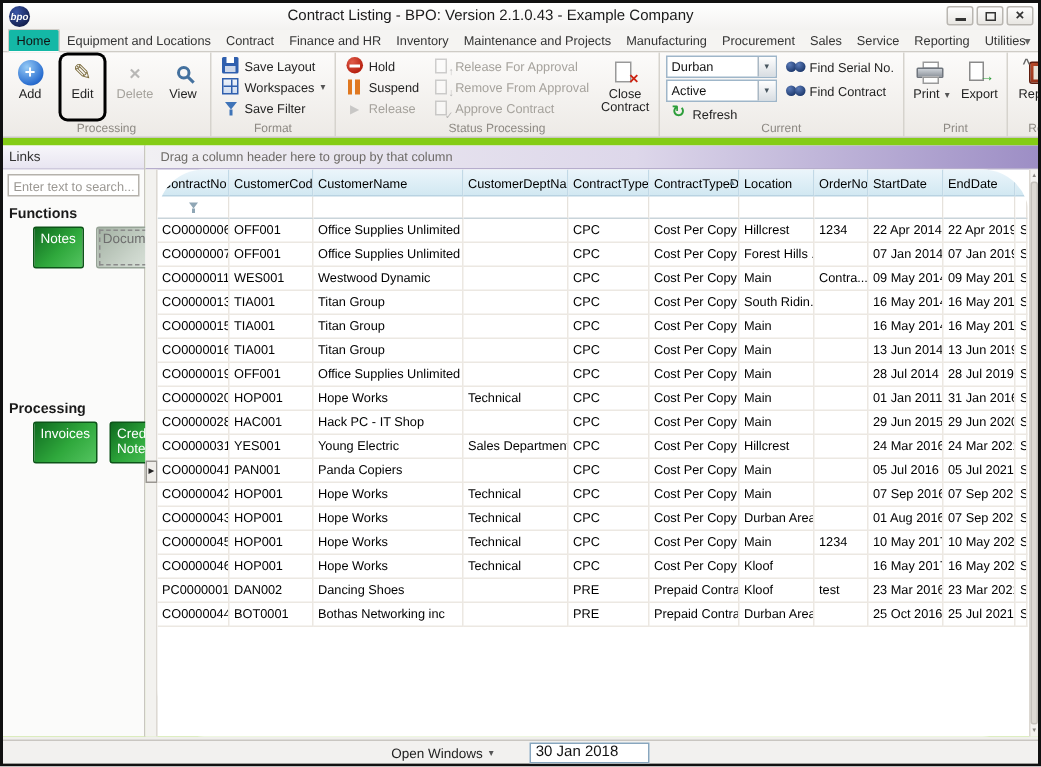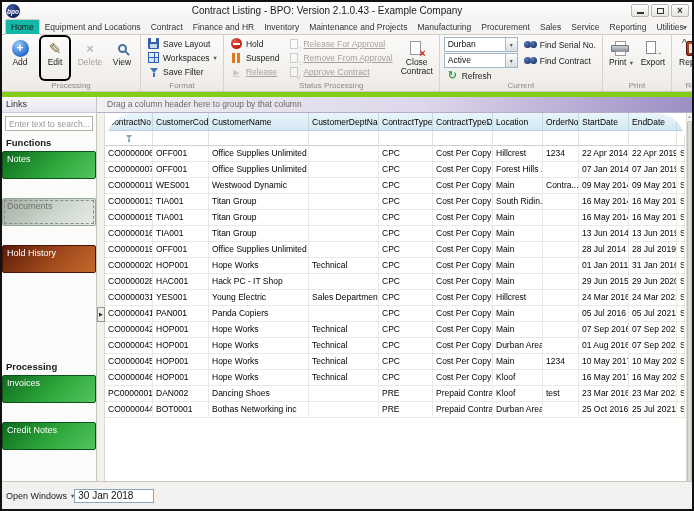--- a/index.html
+++ b/index.html
@@ -30,21 +30,21 @@
   .rbody{display:flex;height:100%;}
   .rbody.rows{flex-direction:row;gap:4px;}
   .rbody.cols{flex-direction:column;gap:1px;}
   .btn-lg{width:28px;display:flex;flex-direction:column;align-items:center;padding:2px 1px 0;font-size:8.5px;line-height:9px;text-align:center;color:#222;border-radius:3px;cursor:default;}
   .btn-lg .icwrap{height:19px;display:flex;align-items:center;justify-content:center;}
   .btn-lg.wide{width:36px;}
   .btn-lg.disabled{color:#a5a29c;}
   .btn-lg.disabled .icwrap{opacity:.45;filter:grayscale(1);}
   .btn-lg.annotated{box-shadow:0 0 0 2px #000;border-radius:4px;margin:0 3px;}
   .btn-sm{display:flex;align-items:center;gap:3px;height:15px;font-size:8.5px;color:#222;white-space:nowrap;padding:0 2px;cursor:default;}
-  .btn-sm.disabled{color:#a5a29c;text-decoration:underline;}
+  .btn-sm.disabled{color:#a5a29c;}
   .btn-sm.disabled .ic16{opacity:.45;filter:grayscale(1);}
   .ic16{display:inline-flex;align-items:center;justify-content:center;width:13px;height:13px;flex:none;}
   .dd{font-size:6.5px;color:#555;margin-left:1px;}
   .ribbon-collapse{position:absolute;right:5px;top:2px;font-size:9px;font-weight:bold;color:#666;}
 
   
   .add-ic{width:17px;height:17px;border-radius:50%;background:radial-gradient(circle at 35% 28%,#96cbf6,#2a6ed0 70%,#1a4ea8);color:#fff;font-size:12px;line-height:16px;text-align:center;font-weight:bold;}
   .edit-ic{font-size:15px;color:#7a6a3a;line-height:15px;}
   .del-ic{font-size:13px;color:#c2564a;font-weight:bold;line-height:13px;}
   .mag{width:9px;height:9px;border:2px solid #44719e;border-radius:50%;position:relative;display:inline-block;}
@@ -86,21 +86,21 @@
   .combo-btn{width:12px;background:linear-gradient(#fefefe,#d8dde2);border-left:1px solid #aab8c4;display:flex;align-items:center;justify-content:center;font-size:6px;color:#46545e;}
 
   
   .main{position:absolute;left:0;top:90px;right:0;height:399px;background:#84cc16;}
   .sidebar{position:absolute;left:0;top:5px;width:95px;bottom:0;background:#fbfbfa;border-right:1px solid #c9c6c0;display:flex;flex-direction:column;}
   .side-header{height:16px;background:linear-gradient(#f7f6fa,#e8e5f1);border-bottom:1px solid #cfcadd;font-size:9px;color:#333;padding:2px 4px;}
   .side-search{margin:3px;height:15px;border:1px solid #b5b2ac;font-size:8.5px;padding:0 3px;color:#333;background:#fff;outline:none;}
   .side-search::placeholder{color:#9a9792;}
   .side-title{font-size:9.5px;font-weight:bold;color:#1a1a1a;padding:3px 4px 2px;}
   .side-title.second{margin-top:84px;}
-  .side-btns{display:flex;flex-direction:column;gap:19px;padding:1px 0;}
+  .side-btns{display:flex;flex-direction:row;gap:8px;padding:1px 20px;}
   .side-btn{height:28px;border-radius:2px;font-size:9px;color:#fff;padding:2px 4px;cursor:default;}
   .side-btn.green{background:linear-gradient(135deg,#0f6a1f 0%,#2fa83c 55%,#54c460 100%);border:1px solid #0c5418;}
   .side-btn.red{background:linear-gradient(135deg,#5a1c08 0%,#a04a1c 55%,#c4692c 100%);border:1px solid #471404;}
   .side-btn.disabled{background:linear-gradient(135deg,#a2b0a2 0%,#ccd6cc 55%,#e6ece6 100%);border:1px solid #96a396;color:#6f6f6f;outline:1px dashed #8a8a8a;outline-offset:-3px;}
 
   
   .gridarea{position:absolute;left:95px;top:5px;right:0;bottom:0;background:#fff;}
   .group-hint{position:absolute;left:0;top:0;right:0;height:16px;background:linear-gradient(to right,#f1f0f3 0%,#ddd7ea 55%,#9d8ec5 100%);border-bottom:1px solid #b6adcc;font-size:8.5px;color:#6d6a66;line-height:15px;padding-left:10px;white-space:nowrap;overflow:hidden;}
   .indicator-strip{position:absolute;left:0;top:16px;width:8px;bottom:0;background:#f3f2ef;border-right:1px solid #ddd9d3;}
   .row-marker{position:absolute;left:0;width:8px;height:15px;background:#efede9;border:1px solid #9a9792;display:flex;align-items:center;justify-content:center;}
@@ -114,21 +114,21 @@
   .funnel-sm .stem{width:2px;height:3px;background:#8fa6b5;}
   table.grid tr.data-row td{height:15px;font-size:8.5px;color:#000;padding:0 3px;border-right:1px solid #ece8e2;border-bottom:1px solid #ece8e2;white-space:nowrap;overflow:hidden;line-height:15px;cursor:default;}
   table.grid td.right{text-align:right;}
   .vscroll{position:absolute;right:0;top:16px;width:6px;bottom:0;background:#f4f2ef;border-left:1px solid #dcd8d2;}
   .varrow{position:absolute;left:0;right:0;height:8px;font-size:4px;color:#8a8782;text-align:center;line-height:8px;}
   .varrow.up{top:0;}
   .varrow.down{bottom:0;}
   .vthumb{position:absolute;left:0;right:0;top:8px;bottom:8px;background:#ddd9d3;border:1px solid #c5c1bb;border-radius:2px;}
 
   
-  .statusbar{position:absolute;left:0;bottom:0;right:0;height:28px;background:#f2f1ef;border-top:1px solid #c9c6c1;display:flex;align-items:center;justify-content:flex-start;padding:0 4px;}
+  .statusbar{position:absolute;left:0;bottom:0;right:0;height:16px;background:#f2f1ef;border-top:1px solid #c9c6c1;display:flex;align-items:center;justify-content:center;padding:0 4px;gap:24px;}
   .open-windows{display:flex;align-items:center;gap:3px;font-size:9px;color:#222;}
   .date-field{width:80px;height:14px;background:#fff;border:1px solid #88a6be;font-size:10px;line-height:12px;padding:0 3px;color:#111;}
 </style>
 </head>
 <body>
 
 <div class="window">
 
   <div class="titlebar">
     <div class="logo">

